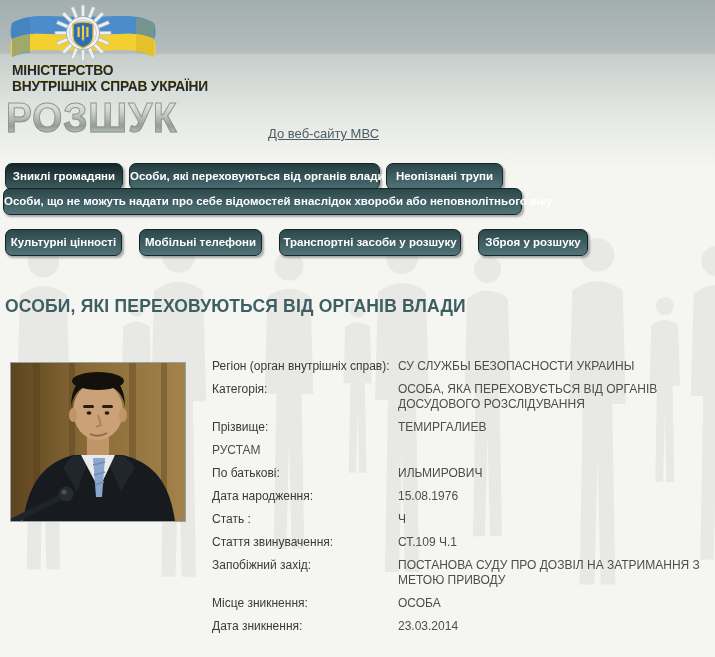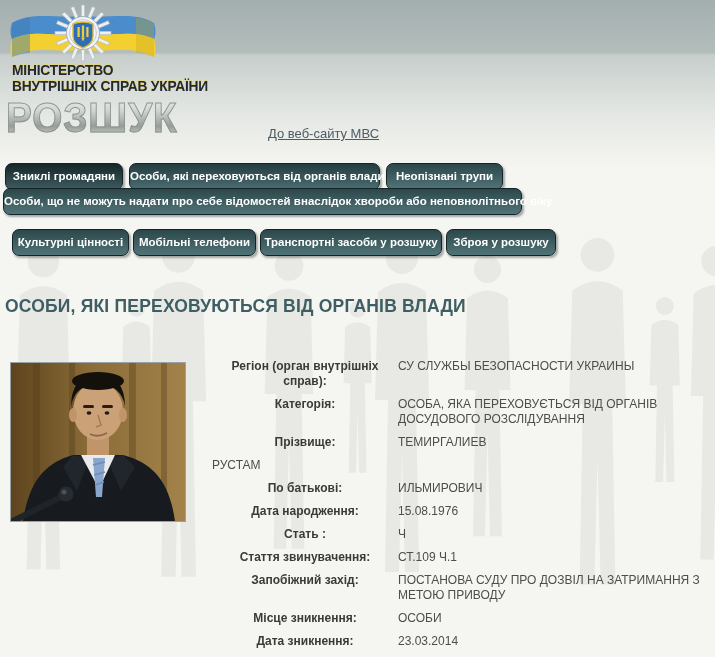--- a/index.html
+++ b/index.html
@@ -36,21 +36,21 @@
   }
   .site-link {
     position:absolute; left:268px; top:126px; z-index:2;
     font-size:13px; color:#4c5b64; text-decoration:underline; cursor:pointer;
   }
 
   
   .nav-row { position:absolute; display:flex; gap:6px; z-index:2; }
   .nav-row1 { left:5px; top:163px; }
   .nav-row2 { left:3px; top:188px; }
-  .nav-row3 { left:12px; top:229px; gap:4px; }
+  .nav-row3 { left:5px; top:229px; gap:17px; }
   .nav-btn {
     height:27px; line-height:25px; text-align:center; white-space:nowrap;
     color:#fff; font-size:11.5px; font-weight:bold; cursor:pointer;
     border:1px solid #142325; border-radius:7px;
     background:linear-gradient(180deg,#2c474a 0%, #517478 100%);
     box-shadow:1.5px 2px 2px rgba(70,80,80,.45);
   }
   .nav-btn.dark { background:linear-gradient(180deg,#152628 0%, #3e5b5f 100%); }
   .nav-btn.mid-dark { background:linear-gradient(180deg,#243d40 0%, #4a6c70 100%); }
 
@@ -62,21 +62,21 @@
 
   
   .photo-frame {
     position:absolute; left:10px; top:362px; z-index:2;
     width:176px; height:160px; border:1px solid #97a3a7; background:#7a5a2e;
   }
 
   
   .details { position:absolute; left:212px; top:359px; width:502px; z-index:2; }
   .detail-row { display:flex; margin-bottom:8px; font-size:12px; line-height:15px; }
-  .detail-label { width:186px; flex:0 0 186px; font-weight:bold; color:#3a3a3a;text-align:center; }
+  .detail-label { width:186px; flex:0 0 186px; font-weight:normal; color:#3a3a3a; }
   .detail-value { width:316px; flex:0 0 316px; color:#4d4d4d; }
 </style>
 </head>
 <body>
 
 <div class="page">
 
   <svg class="silhouettes" width="715" height="421" viewBox="0 0 715 421">
     <defs>
       <g id="fig">
@@ -245,21 +245,21 @@
     <div class="detail-row">
       <div class="detail-label">Стаття звинувачення:</div>
       <div class="detail-value">СТ.109 Ч.1</div>
     </div>
     <div class="detail-row">
       <div class="detail-label">Запобіжний захід:</div>
       <div class="detail-value">ПОСТАНОВА СУДУ ПРО ДОЗВІЛ НА ЗАТРИМАННЯ З МЕТОЮ ПРИВОДУ</div>
     </div>
     <div class="detail-row">
       <div class="detail-label">Місце зникнення:</div>
-      <div class="detail-value">ОСОБИ</div>
+      <div class="detail-value">ОСОБА</div>
     </div>
     <div class="detail-row">
       <div class="detail-label">Дата зникнення:</div>
       <div class="detail-value">23.03.2014</div>
     </div>
 
   </div>
 
 </div>
 

